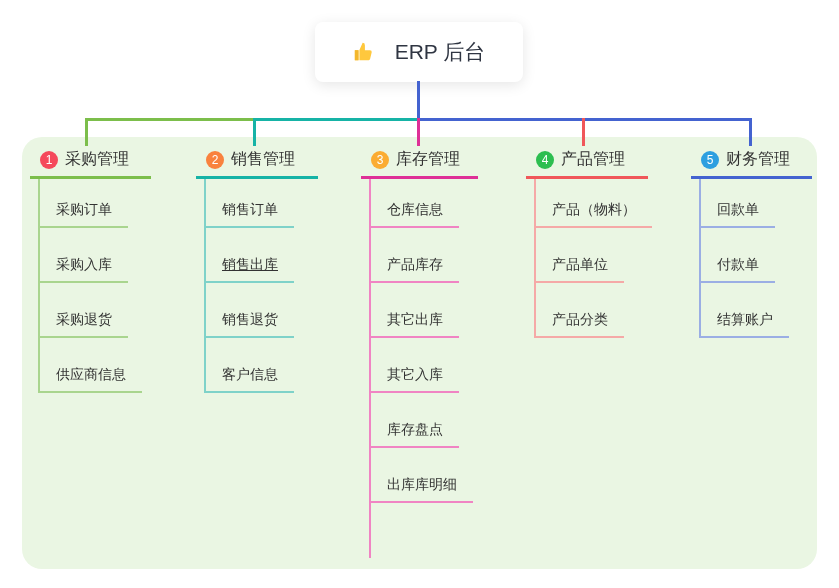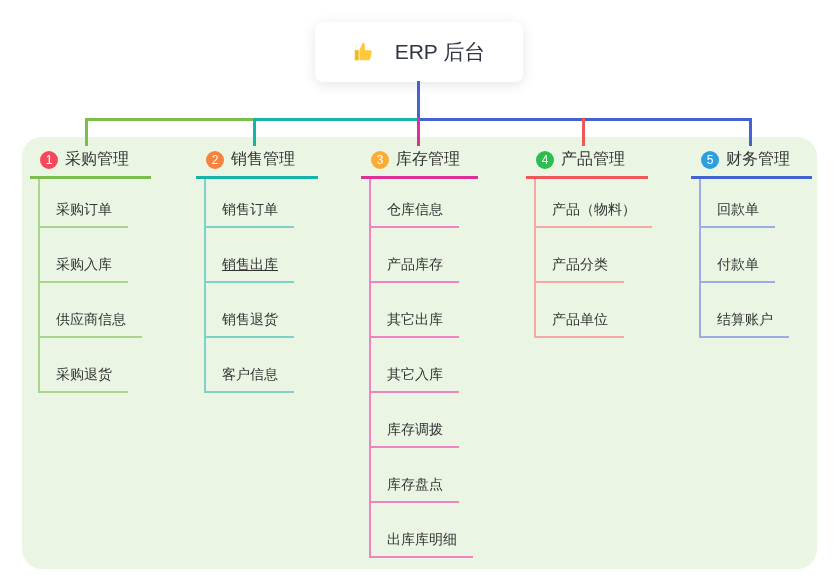--- a/index.html
+++ b/index.html
@@ -76,24 +76,24 @@
   </div>
   <div class="line tree b1t" style="background: rgb(169, 213, 142);"></div>
   <div class="children b1c">
     <div class="row">
         <span class="node" style="border-bottom-color: rgb(169, 213, 142);">采购订单</span>
       </div>
     <div class="row">
         <span class="node" style="border-bottom-color: rgb(169, 213, 142);">采购入库</span>
       </div>
     <div class="row">
-        <span class="node" style="border-bottom-color: rgb(169, 213, 142);">供应商信息</span>
+        <span class="node" style="border-bottom-color: rgb(169, 213, 142);">采购退货</span>
       </div>
     <div class="row">
-        <span class="node" style="border-bottom-color: rgb(169, 213, 142);">采购退货</span>
+        <span class="node" style="border-bottom-color: rgb(169, 213, 142);">供应商信息</span>
       </div>
   </div>
 
   <div class="header b2h" style="border-bottom-color: rgb(22, 179, 166);">
     <span class="badge" style="background: rgb(249, 130, 62);">2</span>
     <span class="hlabel">销售管理</span>
   </div>
   <div class="line tree b2t" style="background: rgb(127, 210, 201);"></div>
   <div class="children b2c">
     <div class="row">
@@ -122,44 +122,41 @@
     <div class="row">
         <span class="node" style="border-bottom-color: rgb(240, 132, 195);">产品库存</span>
       </div>
     <div class="row">
         <span class="node" style="border-bottom-color: rgb(240, 132, 195);">其它出库</span>
       </div>
     <div class="row">
         <span class="node" style="border-bottom-color: rgb(240, 132, 195);">其它入库</span>
       </div>
     <div class="row">
-        <span class="node" style="border-bottom-color: rgb(240, 132, 195);">库存调拨</span>
-      </div>
-    <div class="row">
         <span class="node" style="border-bottom-color: rgb(240, 132, 195);">库存盘点</span>
       </div>
     <div class="row">
         <span class="node" style="border-bottom-color: rgb(240, 132, 195);">出库库明细</span>
       </div>
   </div>
 
   <div class="header b4h" style="border-bottom-color: rgb(240, 87, 90);">
     <span class="badge" style="background: rgb(45, 190, 80);">4</span>
     <span class="hlabel">产品管理</span>
   </div>
   <div class="line tree b4t" style="background: rgb(245, 169, 167);"></div>
   <div class="children b4c">
     <div class="row">
         <span class="node" style="border-bottom-color: rgb(245, 169, 167);">产品（物料）</span>
       </div>
     <div class="row">
-        <span class="node" style="border-bottom-color: rgb(245, 169, 167);">产品分类</span>
+        <span class="node" style="border-bottom-color: rgb(245, 169, 167);">产品单位</span>
       </div>
     <div class="row">
-        <span class="node" style="border-bottom-color: rgb(245, 169, 167);">产品单位</span>
+        <span class="node" style="border-bottom-color: rgb(245, 169, 167);">产品分类</span>
       </div>
   </div>
 
   <div class="header b5h" style="border-bottom-color: rgb(68, 99, 208);">
     <span class="badge" style="background: rgb(45, 159, 224);">5</span>
     <span class="hlabel">财务管理</span>
   </div>
   <div class="line tree b5t" style="background: rgb(155, 174, 228);"></div>
   <div class="children b5c">
     <div class="row">

